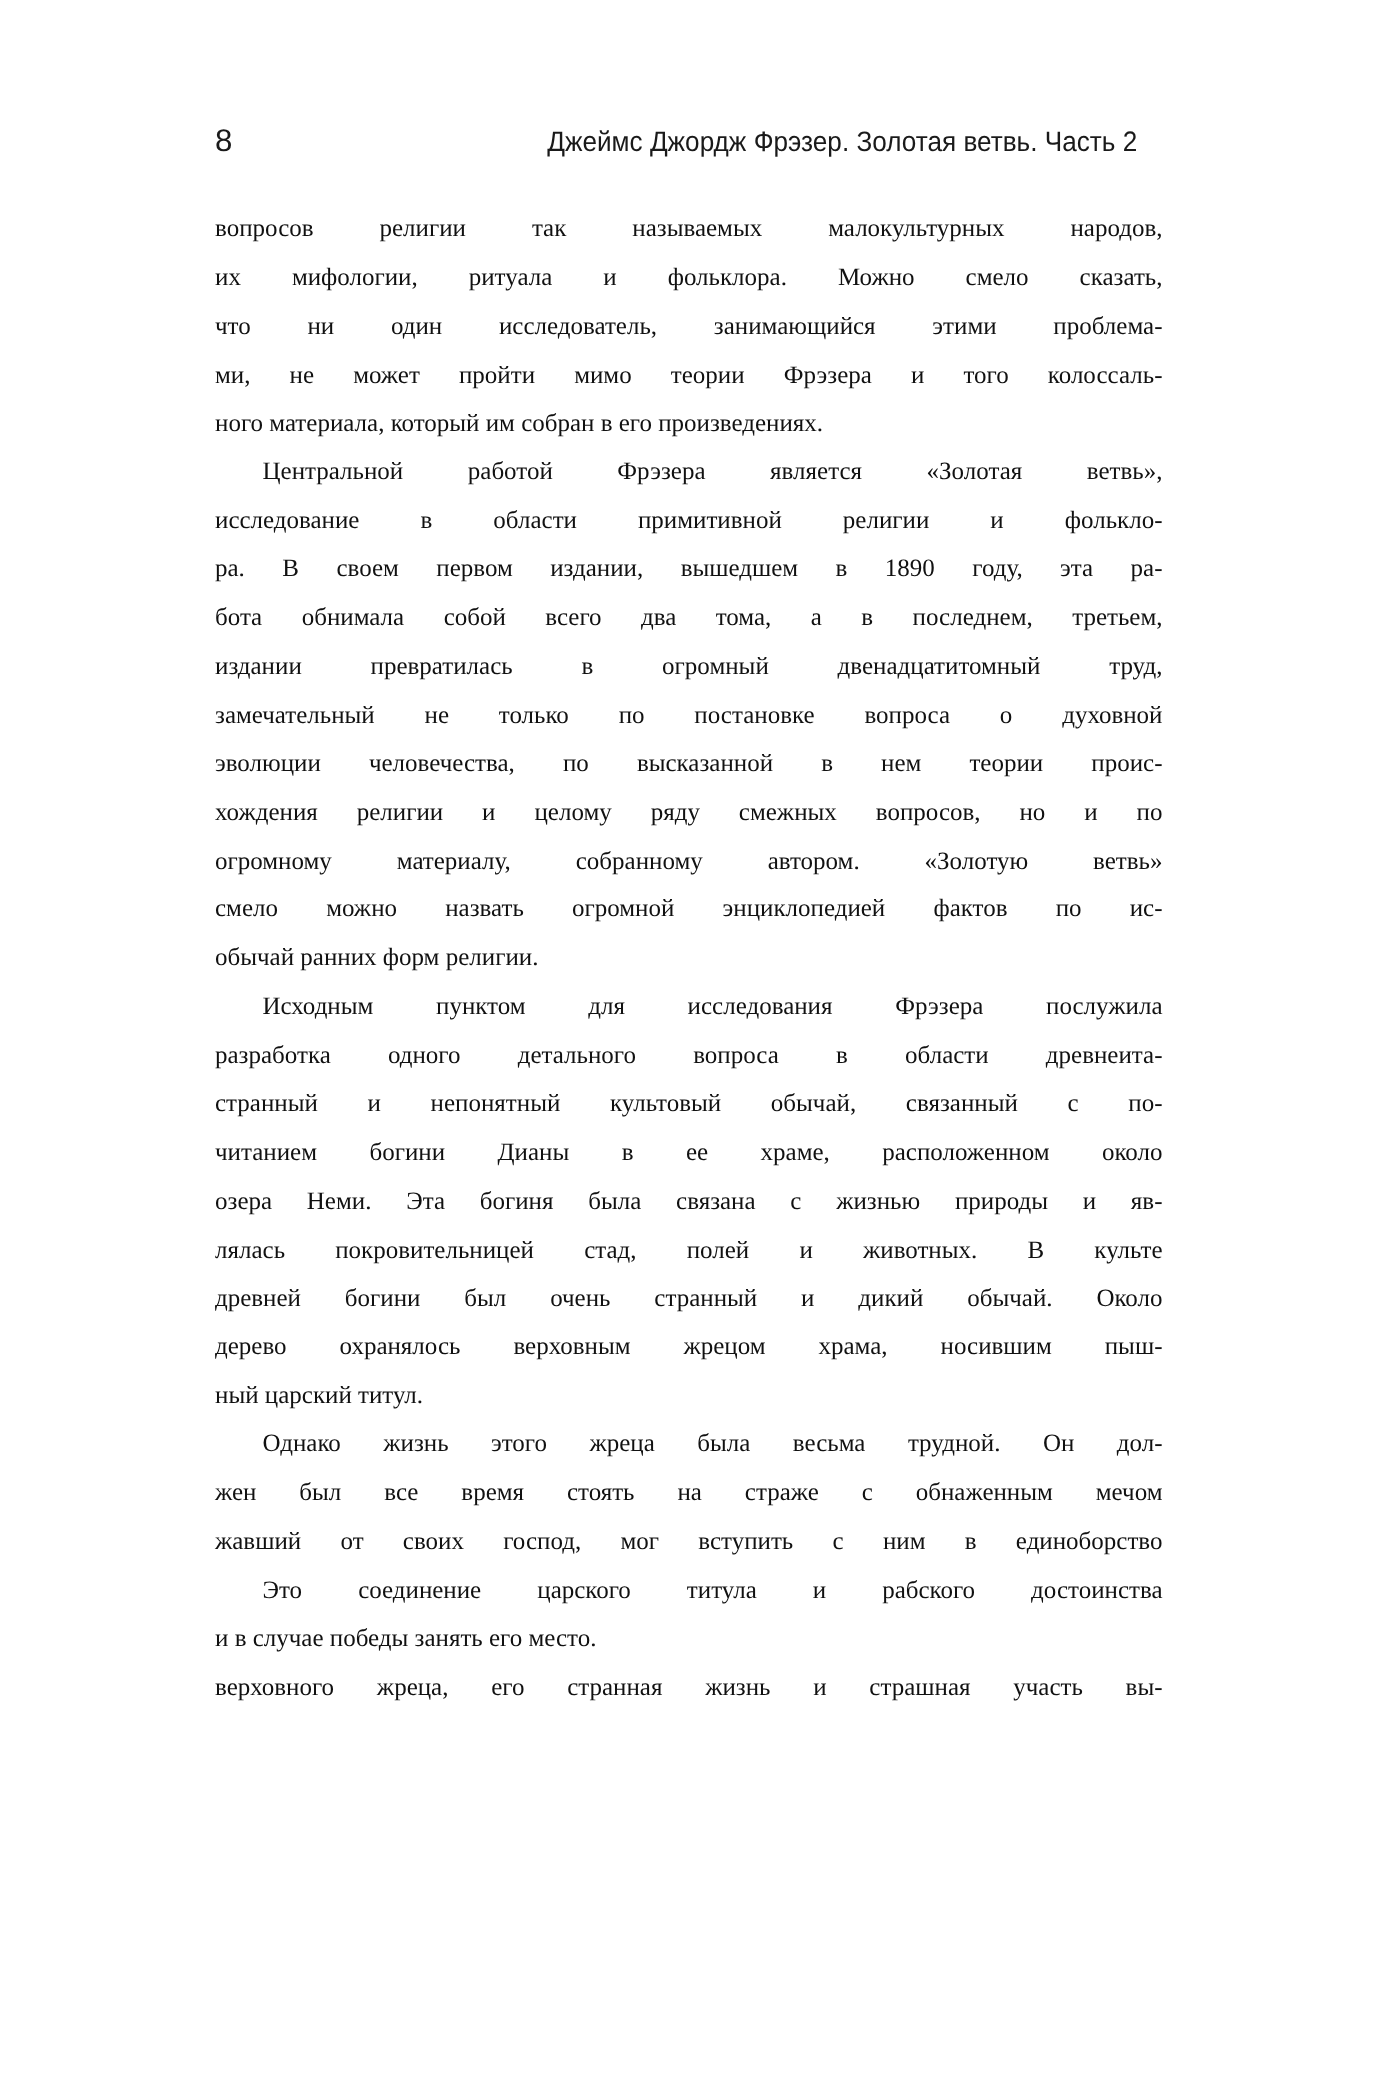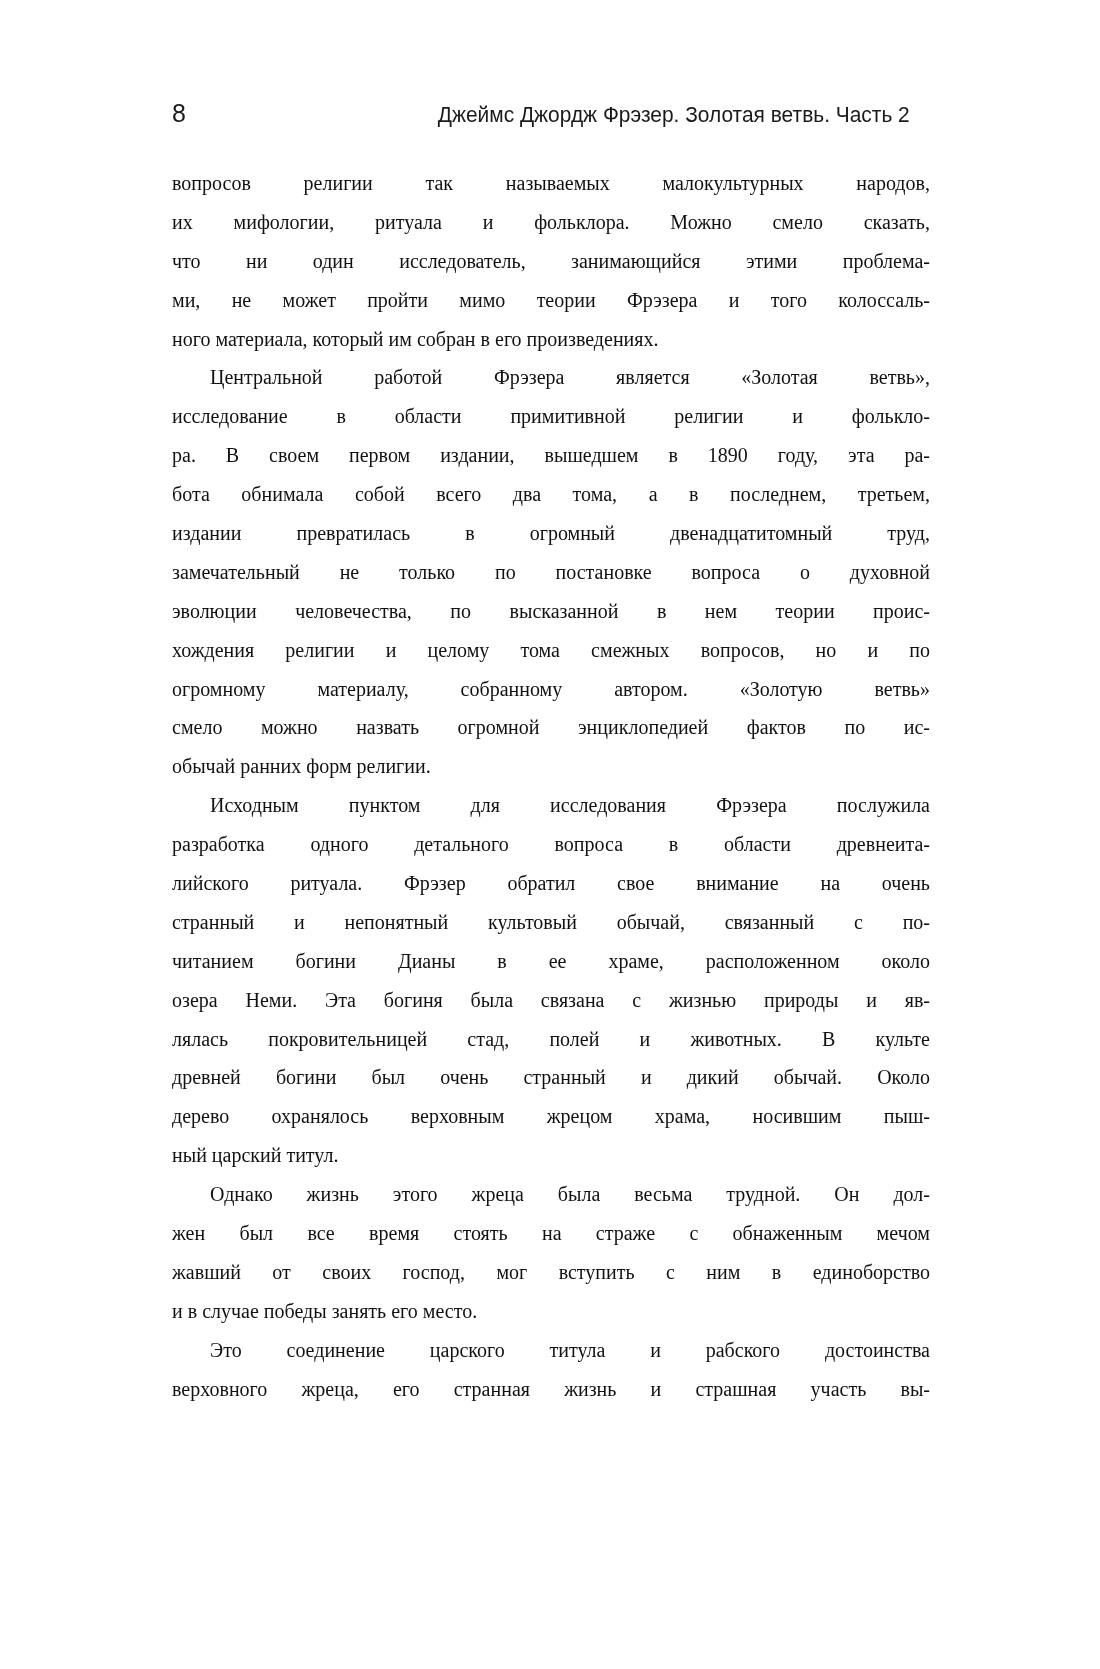--- a/index.html
+++ b/index.html
@@ -109,35 +109,34 @@
       <div class="tline"><span class="j" style="text-align-last: justify;">что ни один исследователь, занимающийся этими проблема-</span></div>
       <div class="tline"><span class="j" style="text-align-last: justify;">ми, не может пройти мимо теории Фрэзера и того колоссаль-</span></div>
       <div class="tline flush"><span class="j">ного материала, который им собран в его произведениях.</span></div>
       <div class="tline"><span class="j" style="text-align-last: justify;"><span class="indent">&nbsp;</span>Центральной работой Фрэзера является «Золотая ветвь»,</span></div>
       <div class="tline"><span class="j" style="text-align-last: justify;">исследование в области примитивной религии и фолькло-</span></div>
       <div class="tline"><span class="j" style="text-align-last: justify;">ра. В своем первом издании, вышедшем в 1890 году, эта ра-</span></div>
       <div class="tline"><span class="j" style="text-align-last: justify;">бота обнимала собой всего два тома, а в последнем, третьем,</span></div>
       <div class="tline"><span class="j" style="text-align-last: justify;">издании превратилась в огромный двенадцатитомный труд,</span></div>
       <div class="tline"><span class="j" style="text-align-last: justify;">замечательный не только по постановке вопроса о духовной</span></div>
       <div class="tline"><span class="j" style="text-align-last: justify;">эволюции человечества, по высказанной в нем теории проис-</span></div>
-      <div class="tline"><span class="j" style="text-align-last: justify;">хождения религии и целому тома смежных вопросов, но и по</span></div>
+      <div class="tline"><span class="j" style="text-align-last: justify;">хождения религии и целому ряду смежных вопросов, но и по</span></div>
       <div class="tline"><span class="j" style="text-align-last: justify;">огромному материалу, собранному автором. «Золотую ветвь»</span></div>
       <div class="tline"><span class="j" style="text-align-last: justify;">смело можно назвать огромной энциклопедией фактов по ис-</span></div>
       <div class="tline flush"><span class="j">обычай ранних форм религии.</span></div>
       <div class="tline"><span class="j" style="text-align-last: justify;"><span class="indent">&nbsp;</span>Исходным пунктом для исследования Фрэзера послужила</span></div>
       <div class="tline"><span class="j" style="text-align-last: justify;">разработка одного детального вопроса в области древнеита-</span></div>
-      <div class="tline"><span class="j" style="text-align-last: justify;">лийского ритуала. Фрэзер обратил свое внимание на очень</span></div>
       <div class="tline"><span class="j" style="text-align-last: justify;">странный и непонятный культовый обычай, связанный с по-</span></div>
       <div class="tline"><span class="j" style="text-align-last: justify;">читанием богини Дианы в ее храме, расположенном около</span></div>
       <div class="tline"><span class="j" style="text-align-last: justify;">озера Неми. Эта богиня была связана с жизнью природы и яв-</span></div>
       <div class="tline"><span class="j" style="text-align-last: justify;">лялась покровительницей стад, полей и животных. В культе</span></div>
       <div class="tline"><span class="j" style="text-align-last: justify;">древней богини был очень странный и дикий обычай. Около</span></div>
       <div class="tline"><span class="j" style="text-align-last: justify;">дерево охранялось верховным жрецом храма, носившим пыш-</span></div>
       <div class="tline flush"><span class="j">ный царский титул.</span></div>
       <div class="tline"><span class="j" style="text-align-last: justify;"><span class="indent">&nbsp;</span>Однако жизнь этого жреца была весьма трудной. Он дол-</span></div>
       <div class="tline"><span class="j" style="text-align-last: justify;">жен был все время стоять на страже с обнаженным мечом</span></div>
       <div class="tline"><span class="j" style="text-align-last: justify;">жавший от своих господ, мог вступить с ним в единоборство</span></div>
+      <div class="tline"><span class="j" style="text-align-last: justify;"><span class="indent">&nbsp;</span>Это соединение царского титула и рабского достоинства</span></div>
       <div class="tline flush"><span class="j">и в случае победы занять его место.</span></div>
-      <div class="tline"><span class="j" style="text-align-last: justify;"><span class="indent">&nbsp;</span>Это соединение царского титула и рабского достоинства</span></div>
       <div class="tline"><span class="j" style="text-align-last: justify;">верховного жреца, его странная жизнь и страшная участь вы-</span></div>
     </div>
 
 </div>
 
 </body></html>

